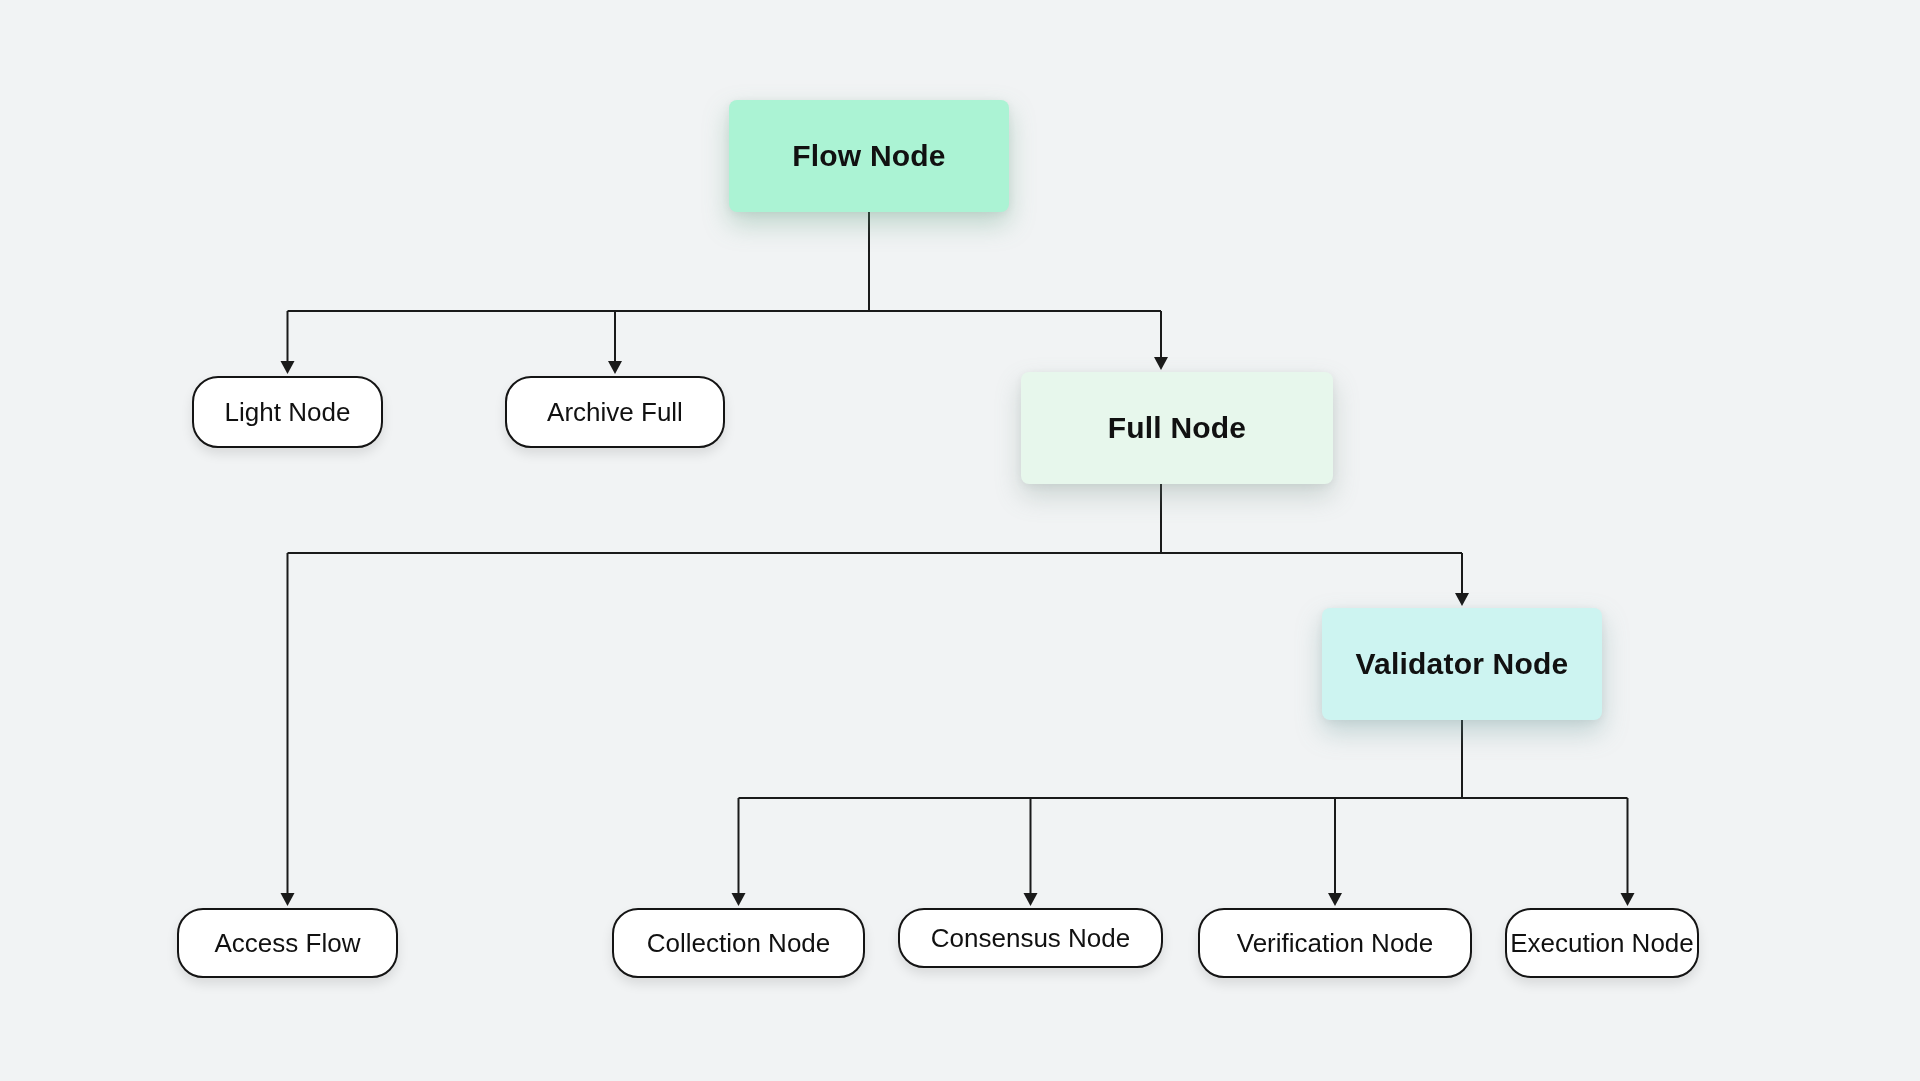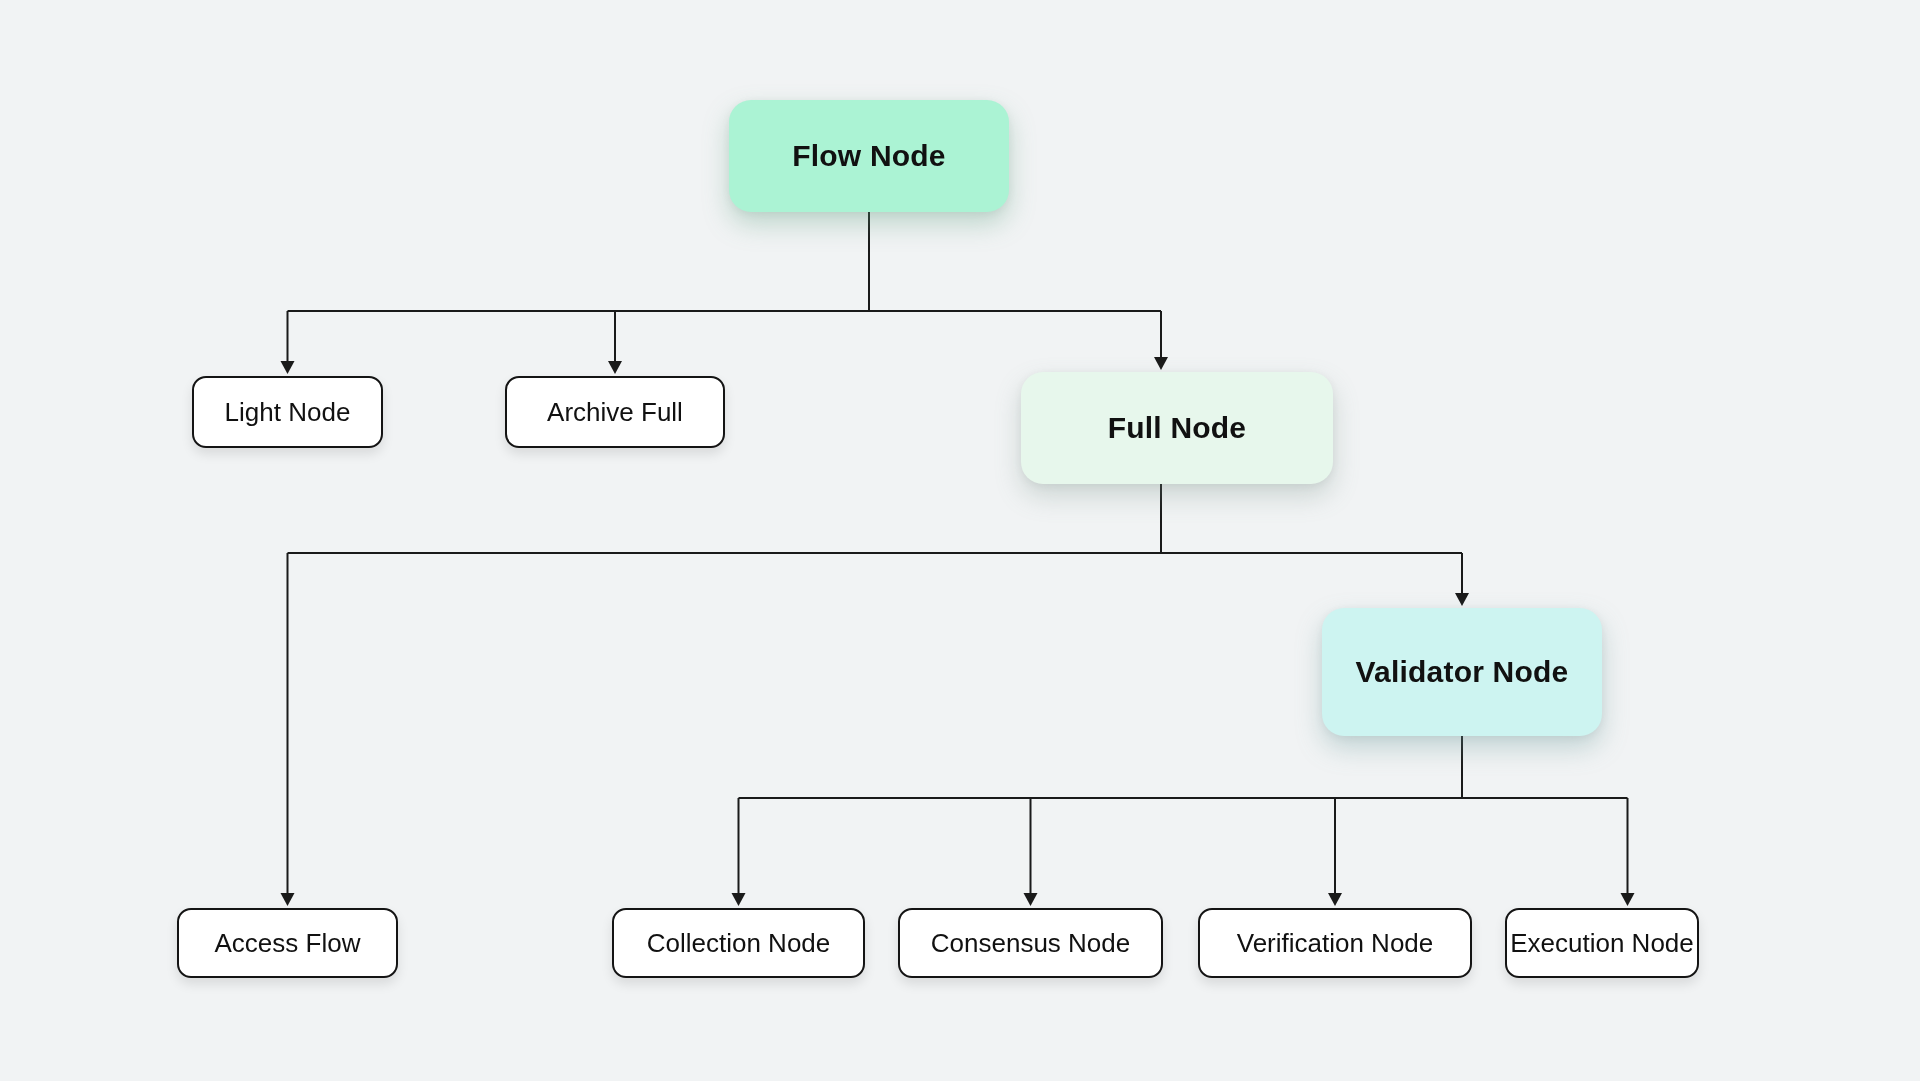--- a/index.html
+++ b/index.html
@@ -11,44 +11,44 @@
   }
   .canvas{position:relative;width:1920px;height:1081px;}
   .connector-layer{position:absolute;left:0;top:0;width:1920px;height:1081px;color:var(--c-line,#1a1a1a);}
   .node{
     position:absolute;box-sizing:border-box;
     display:flex;align-items:center;justify-content:center;
     color:var(--c-text,#111111);
     white-space:nowrap;
   }
   .node-big{
-    border-radius:22px;
+    border-radius:8px;
     font-size:30px;font-weight:600;letter-spacing:.2px;
   }
   .node-small{
     background:var(--c-node-default-fill,#ffffff);
     border:2.5px solid #141414;
-    border-radius:14px;
+    border-radius:26px;
     font-size:26px;font-weight:500;
     box-shadow:0 6px 12px rgba(0,0,0,.10);
   }
   #n-flow{left:729px;top:100px;width:280px;height:112px;
     background:var(--c-node-flow-fill,#abf3d4);
     box-shadow:0 12px 26px rgba(95,160,130,.35),0 2px 8px rgba(0,0,0,.06);}
   #n-full{left:1021px;top:372px;width:312px;height:112px;
     background:var(--c-node-full-fill,#e7f7ec);
     box-shadow:0 12px 26px rgba(120,145,135,.30),0 2px 8px rgba(0,0,0,.06);}
-  #n-validator{left:1322px;top:608px;width:280px;height:128px;
+  #n-validator{left:1322px;top:608px;width:280px;height:112px;
     background:var(--c-node-validator-fill,#cdf4f1);
     box-shadow:0 12px 26px rgba(105,155,155,.35),0 2px 8px rgba(0,0,0,.06);}
   #n-light{left:192px;top:376px;width:191px;height:72px;}
   #n-archive{left:505px;top:376px;width:220px;height:72px;}
   #n-access{left:177px;top:908px;width:221px;height:70px;}
   #n-collection{left:612px;top:908px;width:253px;height:70px;}
-  #n-consensus{left:898px;top:908px;width:265px;height:70px;}
+  #n-consensus{left:898px;top:908px;width:265px;height:60px;}
   #n-verification{left:1198px;top:908px;width:274px;height:70px;}
   #n-execution{left:1505px;top:908px;width:194px;height:70px;}
 </style>
 </head>
 <body>
 
 <div class="canvas">
 
   <svg class="connector-layer" viewBox="0 0 1920 1081" xmlns="http://www.w3.org/2000/svg" aria-hidden="true">
     <path d="M869 212 V311

